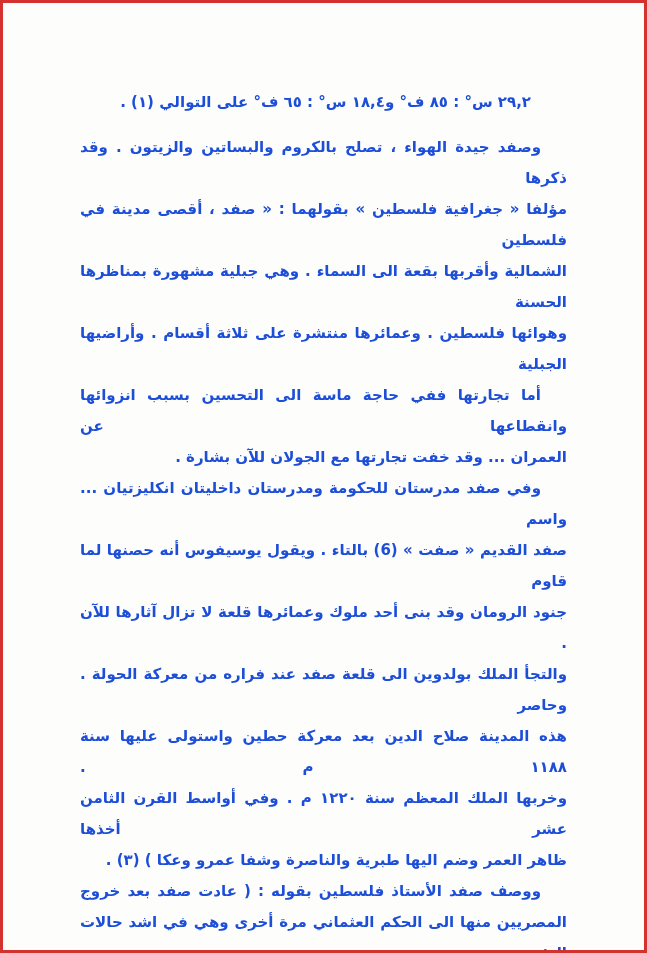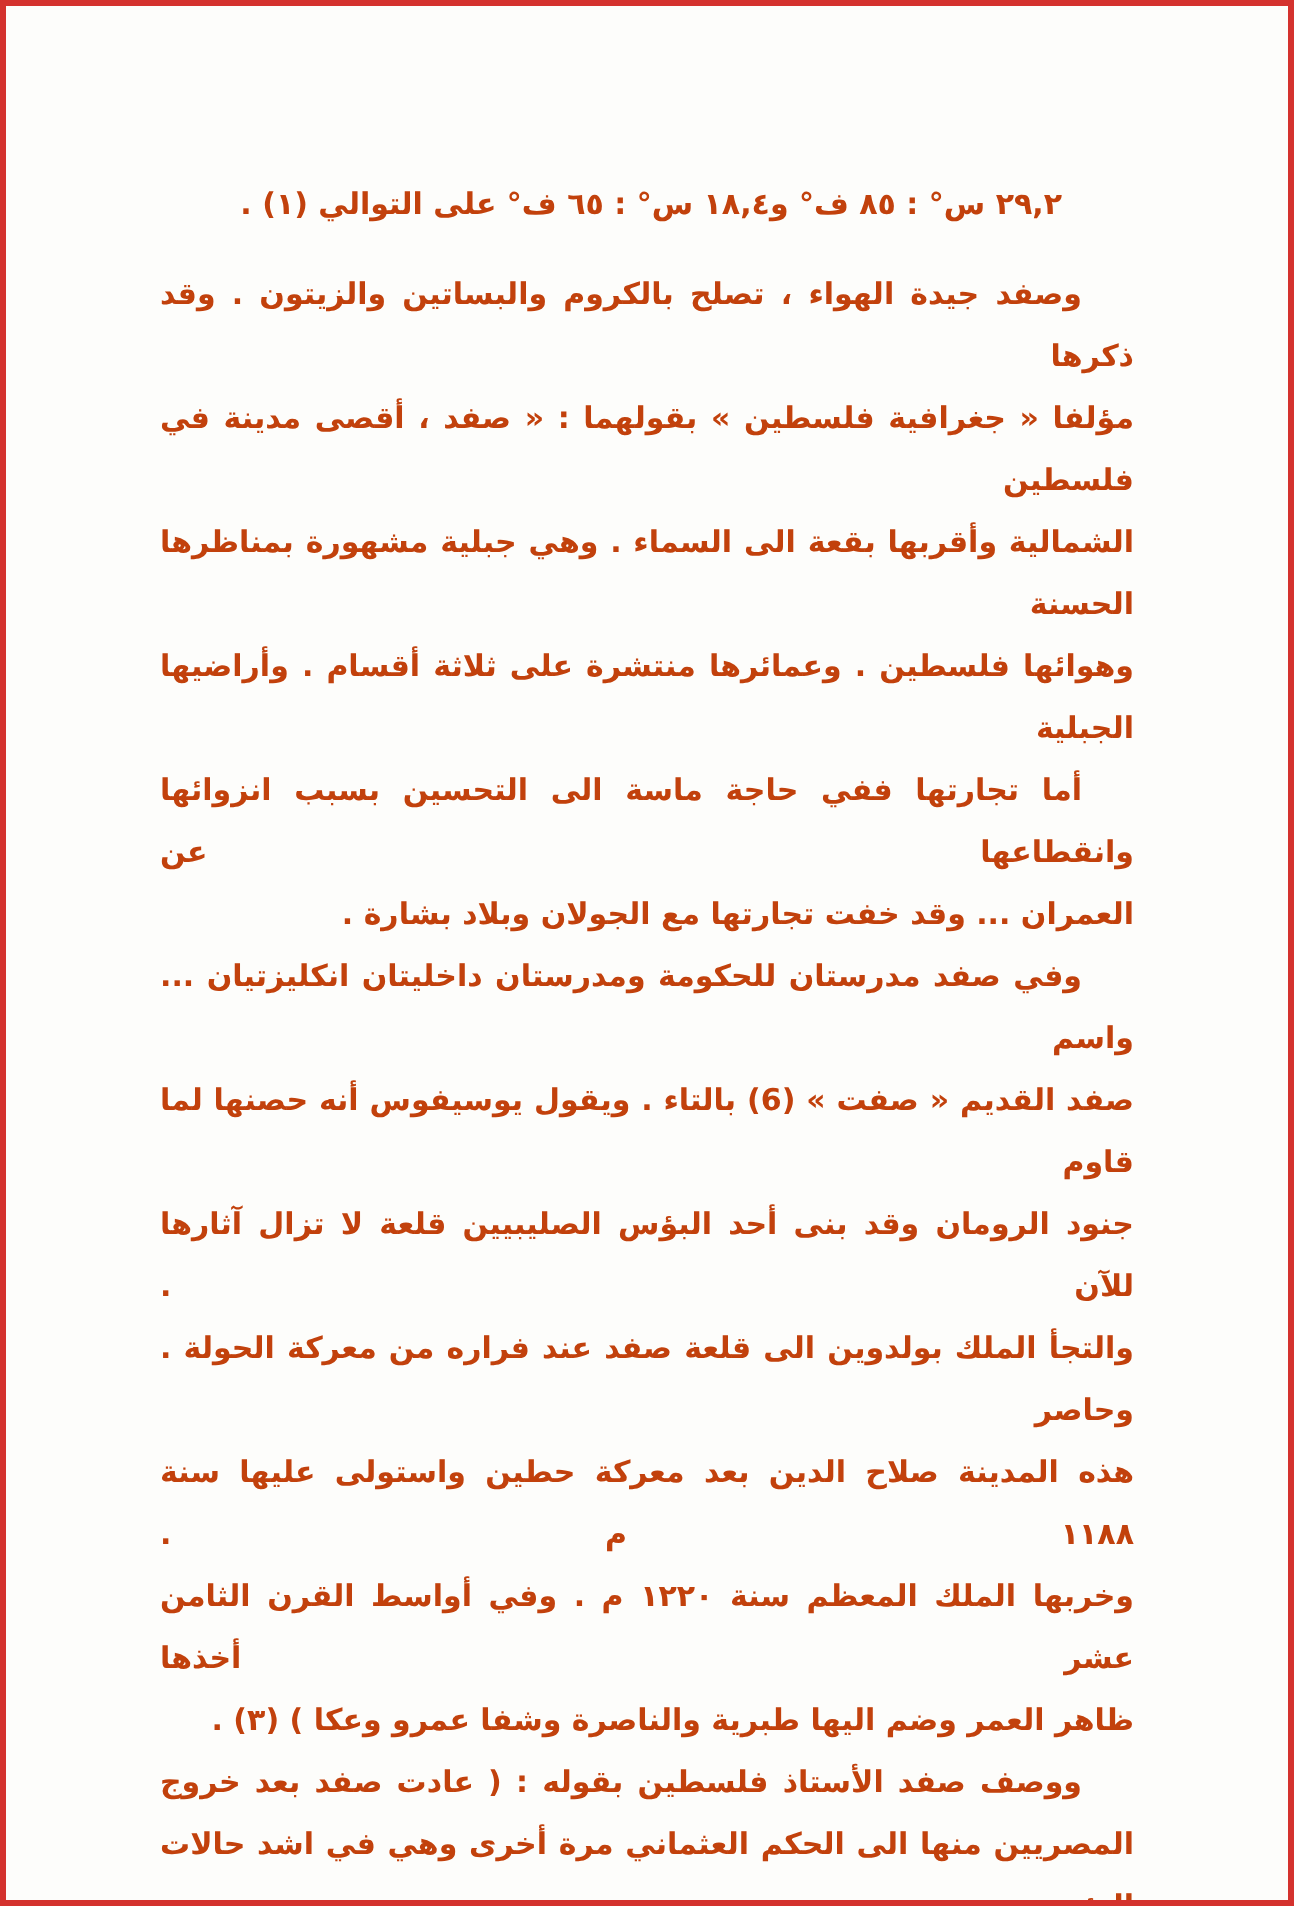--- a/index.html
+++ b/index.html
@@ -26,39 +26,39 @@
     white-space:normal;
   }
   .ln.first{text-indent:26px;}
   .ln.mid{}
   .ln.last{text-align-last:start;}
   .ln.first-last{text-indent:36px;text-align-last:start;}
 </style>
 </head>
 <body>
 
-<div class="page" style="border-color: rgb(212, 50, 46); background: rgb(253, 253, 251); color: #c2410c;">
+<div class="page" style="border-color: rgb(212, 50, 46); background: rgb(253, 253, 251); color: #1d4ed8;">
   <main class="content">
       <div class="para after-gap">
         <div class="ln first-last">٢٩,٢ س° : ٨٥ ف° و١٨,٤ س° : ٦٥ ف° على التوالي (١) .</div>
       </div>
       <div class="para">
         <div class="ln first">وصفد جيدة الهواء ، تصلح بالكروم والبساتين والزيتون . وقد ذكرها</div>
         <div class="ln mid">مؤلفا « جغرافية فلسطين » بقولهما : « صفد ، أقصى مدينة في فلسطين</div>
         <div class="ln mid">الشمالية وأقربها بقعة الى السماء . وهي جبلية مشهورة بمناظرها الحسنة</div>
         <div class="ln mid">وهوائها فلسطين . وعمائرها منتشرة على ثلاثة أقسام . وأراضيها الجبلية</div>
       </div>
       <div class="para">
         <div class="ln first">أما تجارتها ففي حاجة ماسة الى التحسين بسبب انزوائها وانقطاعها عن</div>
-        <div class="ln last">العمران ... وقد خفت تجارتها مع الجولان وبلاد بشارة .</div>
+        <div class="ln last">العمران ... وقد خفت تجارتها مع الجولان للآن بشارة .</div>
       </div>
       <div class="para">
         <div class="ln first">وفي صفد مدرستان للحكومة ومدرستان داخليتان انكليزتيان ... واسم</div>
         <div class="ln mid">صفد القديم « صفت » (6) بالتاء . ويقول يوسيفوس أنه حصنها لما قاوم</div>
-        <div class="ln mid">جنود الرومان وقد بنى أحد البؤس الصليبيين قلعة لا تزال آثارها للآن .</div>
+        <div class="ln mid">جنود الرومان وقد بنى أحد ملوك وعمائرها قلعة لا تزال آثارها للآن .</div>
         <div class="ln mid">والتجأ الملك بولدوين الى قلعة صفد عند فراره من معركة الحولة . وحاصر</div>
         <div class="ln mid">هذه المدينة صلاح الدين بعد معركة حطين واستولى عليها سنة ١١٨٨ م .</div>
         <div class="ln mid">وخربها الملك المعظم سنة ١٢٢٠ م . وفي أواسط القرن الثامن عشر أخذها</div>
         <div class="ln last">ظاهر العمر وضم اليها طبرية والناصرة وشفا عمرو وعكا ) (٣) .</div>
       </div>
       <div class="para">
         <div class="ln first">ووصف صفد الأستاذ فلسطين بقوله : ( عادت صفد بعد خروج</div>
         <div class="ln mid">المصريين منها الى الحكم العثماني مرة أخرى وهي في اشد حالات البؤس</div>
       </div>
     </main>

